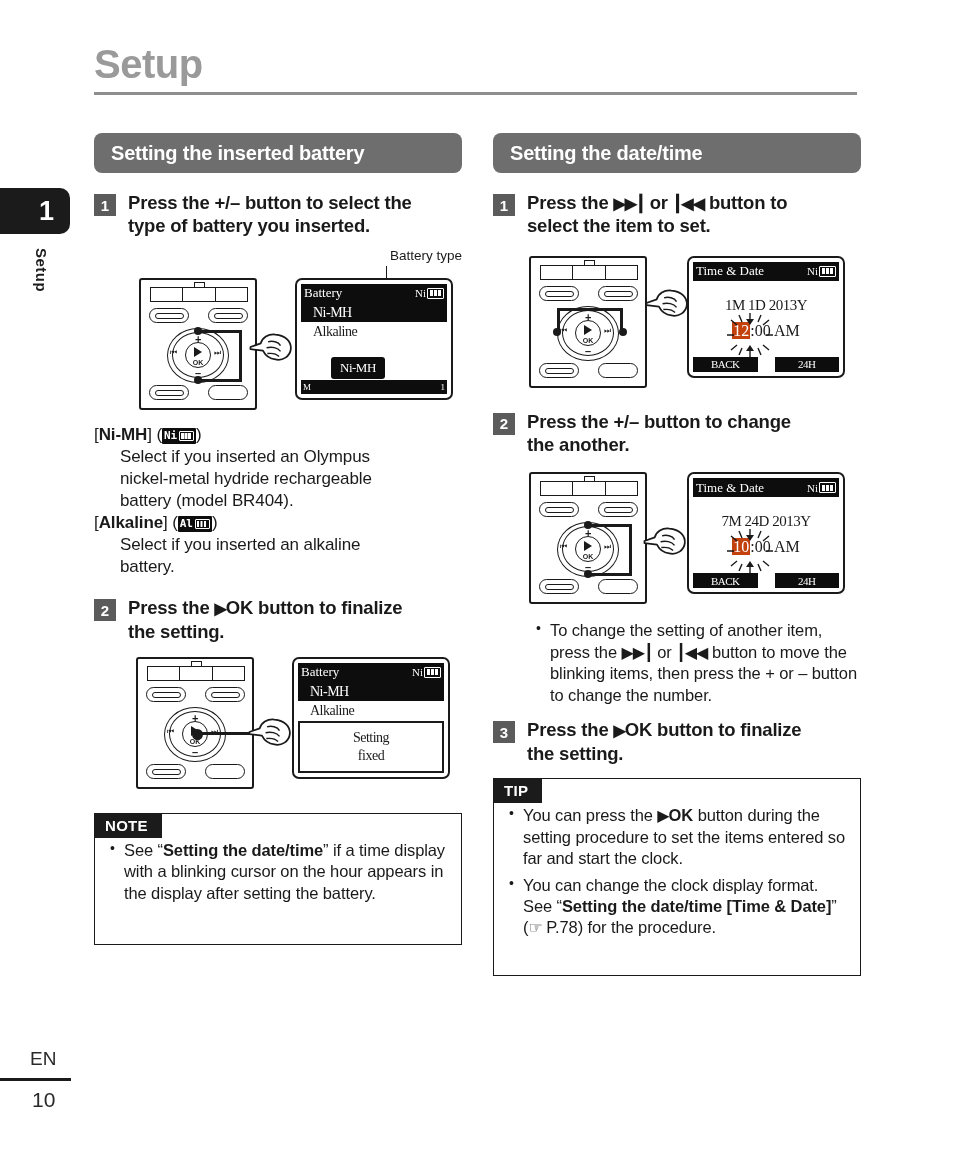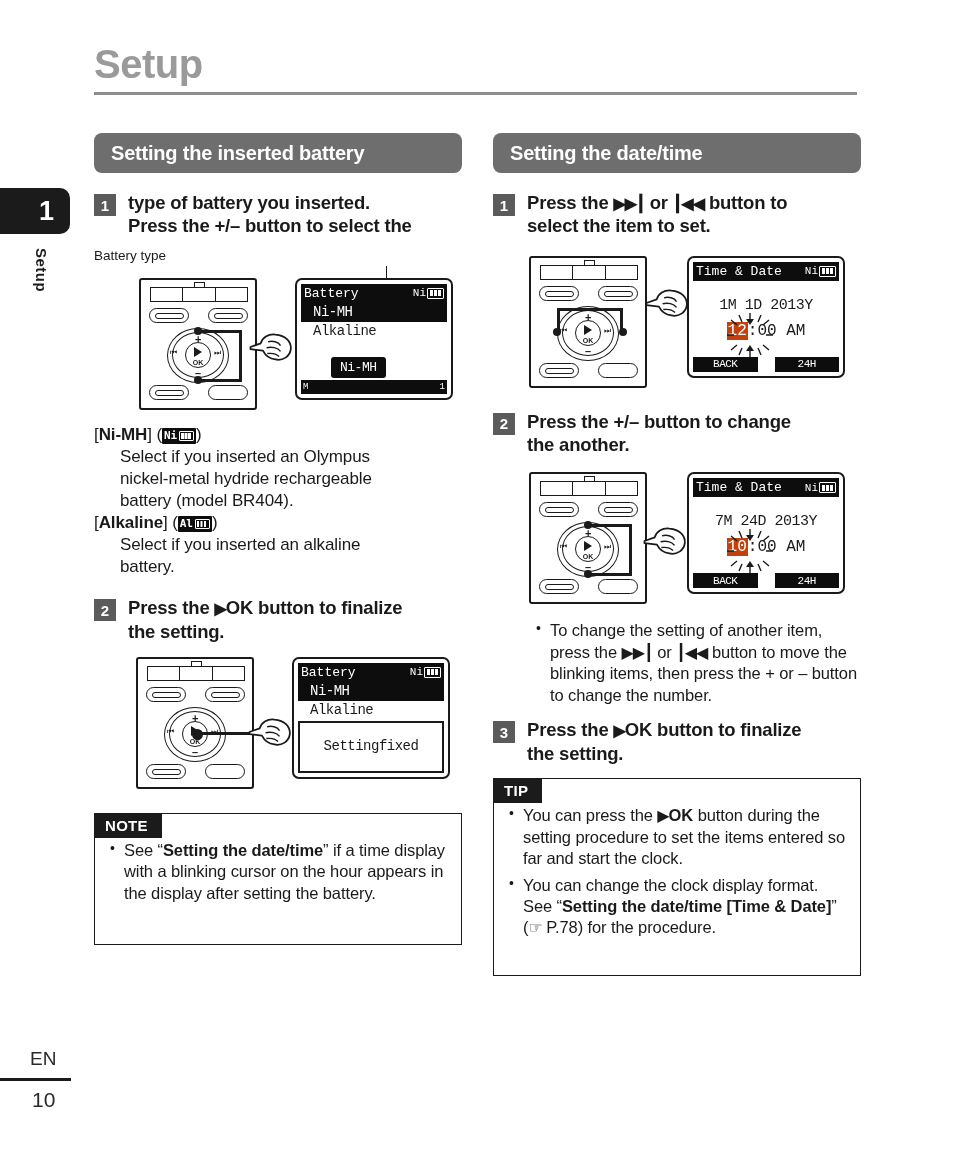--- a/index.html
+++ b/index.html
@@ -119,22 +119,22 @@
     line-height: 1.26;
     letter-spacing: -0.2px;
   }
   .glyph { font-size: 16px; letter-spacing: -1px; }
 
   
   .figrow { display: flex; align-items: flex-start; margin-top: 12px; }
   .callout {
     font-size: 13.5px;
     color: #1a1a1a;
-    text-align: left;
-    margin-right: 8px;
+    text-align: right;
+    margin-right: 0;
   }
   .callout-wrap { position: relative; height: 22px; }
   .callout-line {
     position: absolute;
     right: 75px; top: 18px;
     width: 1.5px; height: 18px;
     background: #1a1a1a;
   }
 
   
@@ -247,21 +247,21 @@
   
   .lcd {
     position: relative;
     width: 158px; height: 122px;
     border: 2.5px solid #1a1a1a;
     border-radius: 7px;
     box-sizing: border-box;
     background: #ffffff;
     padding: 4px;
     flex: 0 0 auto;
-    font-family: Liberation Mono, monospace;
+    font-family: Liberation Serif, serif;
   }
   .lcd-title {
     background: #0d0d0d;
     color: #ffffff;
     height: 19px;
     display: flex;
     align-items: center;
     justify-content: space-between;
     padding: 0 3px;
     font-size: 13px;
@@ -313,21 +313,21 @@
     padding: 0 2px;
     font-size: 9px;
     box-sizing: border-box;
   }
   .lcd-panel {
     position: absolute;
     left: 4px; right: 4px; top: 62px; bottom: 4px;
     border: 2px solid #1a1a1a;
     box-sizing: border-box;
     display: flex;
-    flex-direction: row;
+    flex-direction: column;
     align-items: center;
     justify-content: center;
     font-size: 14px;
     line-height: 1.25;
     letter-spacing: -0.5px;
   }
   .lcd-datetime { text-align: center; padding-top: 16px; font-size: 15px; letter-spacing: -0.5px; }
   .lcd-time { text-align: center; margin-top: 8px; font-size: 16px; position: relative; }
   .hh { background: #c2410c; color: #fff; padding: 0 1px; }
   .blink-rays {
@@ -430,22 +430,22 @@
 
 <div class="col col-left">
 
   <div class="section-bar">
     <span>Setting the inserted battery</span>
   </div>
 
   <div class="step">
     <div class="step-num">1</div>
     <div class="step-text">
+      <div>Press the +/– button to select the</div>
       <div>type of battery you inserted.</div>
-      <div>Press the +/– button to select the</div>
     </div>
   </div>
 
   <div class="callout-wrap" style="margin-top:10px;">
     <div class="callout">Battery type</div>
     <div class="callout-line"></div>
   </div>
 
   <div class="figrow" style="margin-top:8px;">
     <div style="width:45px;"></div>

